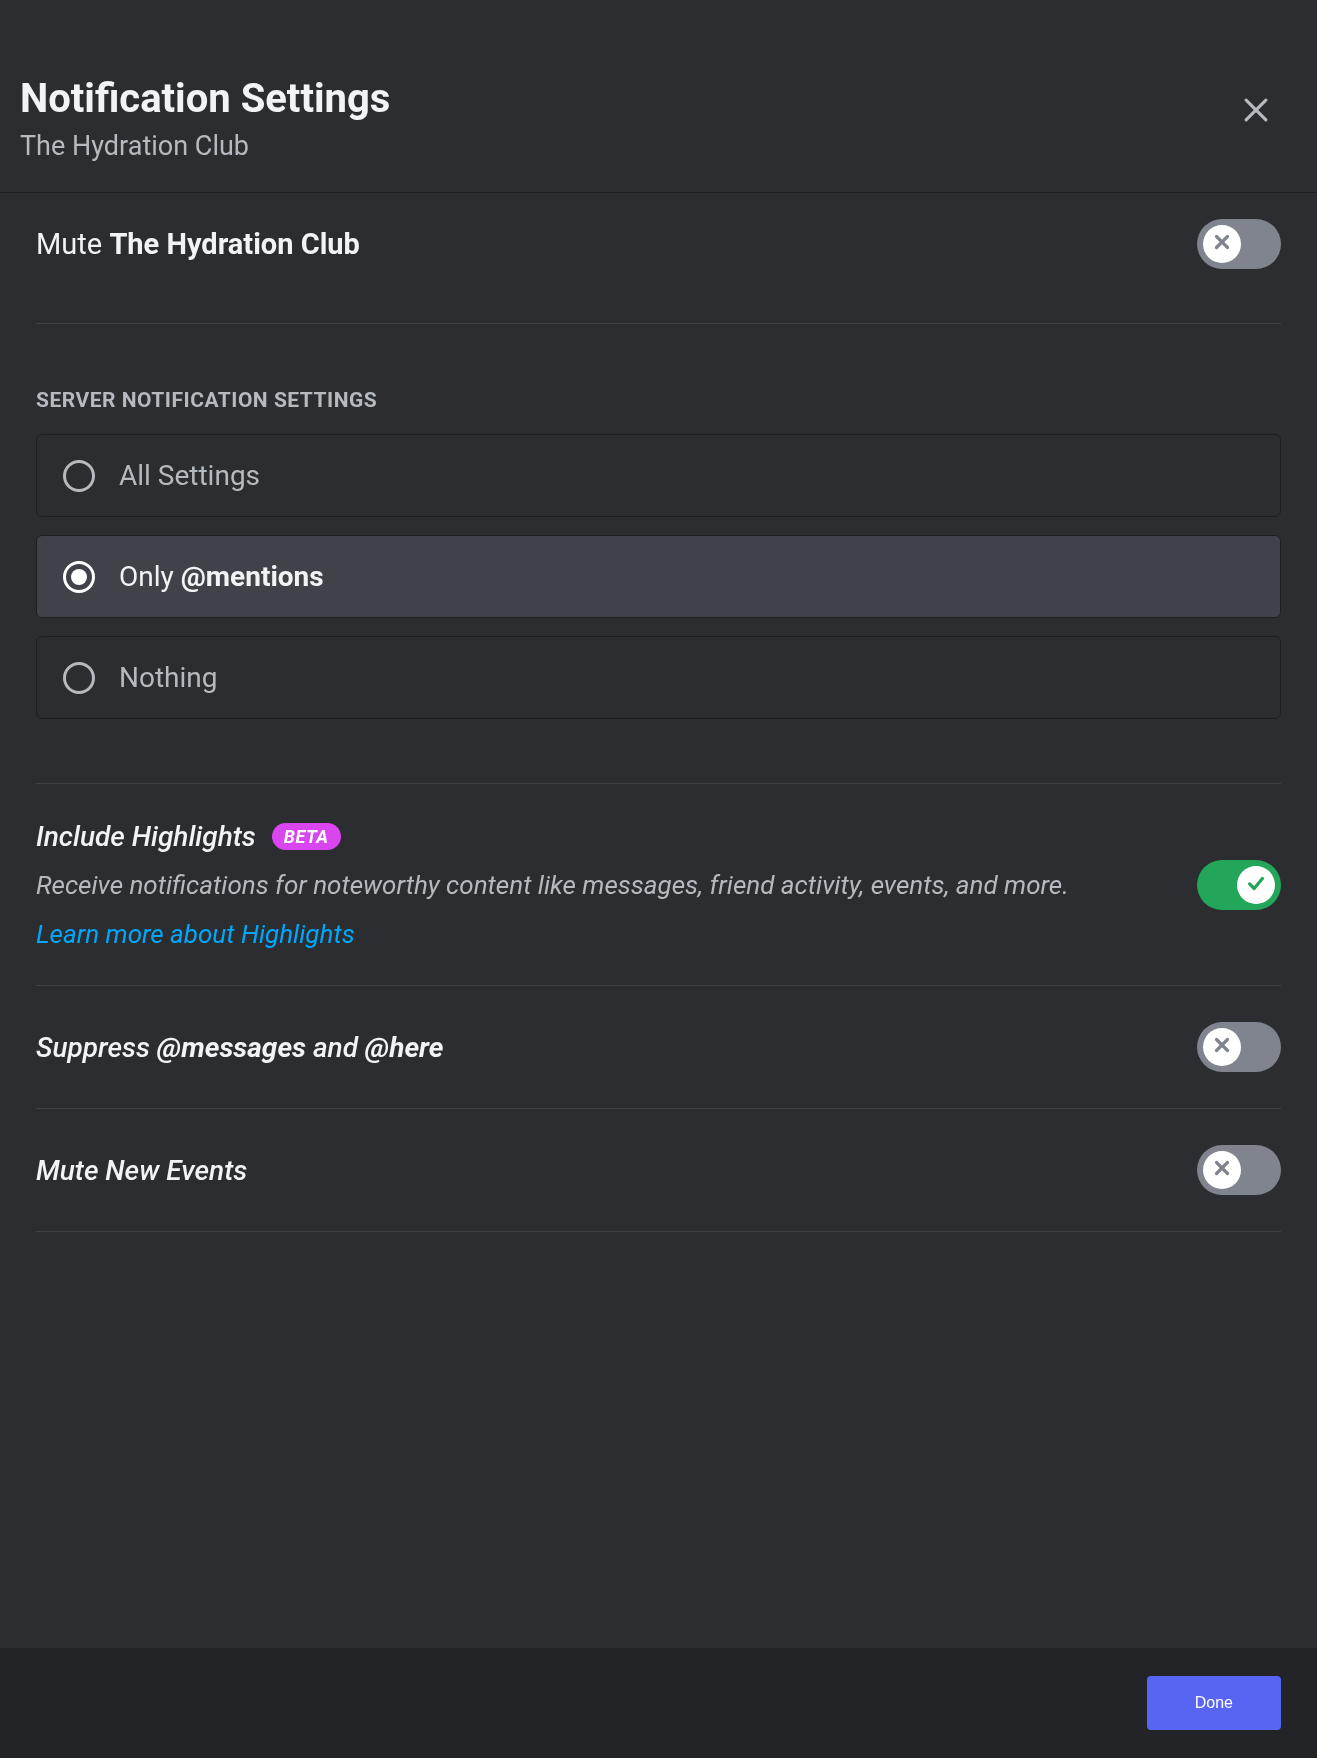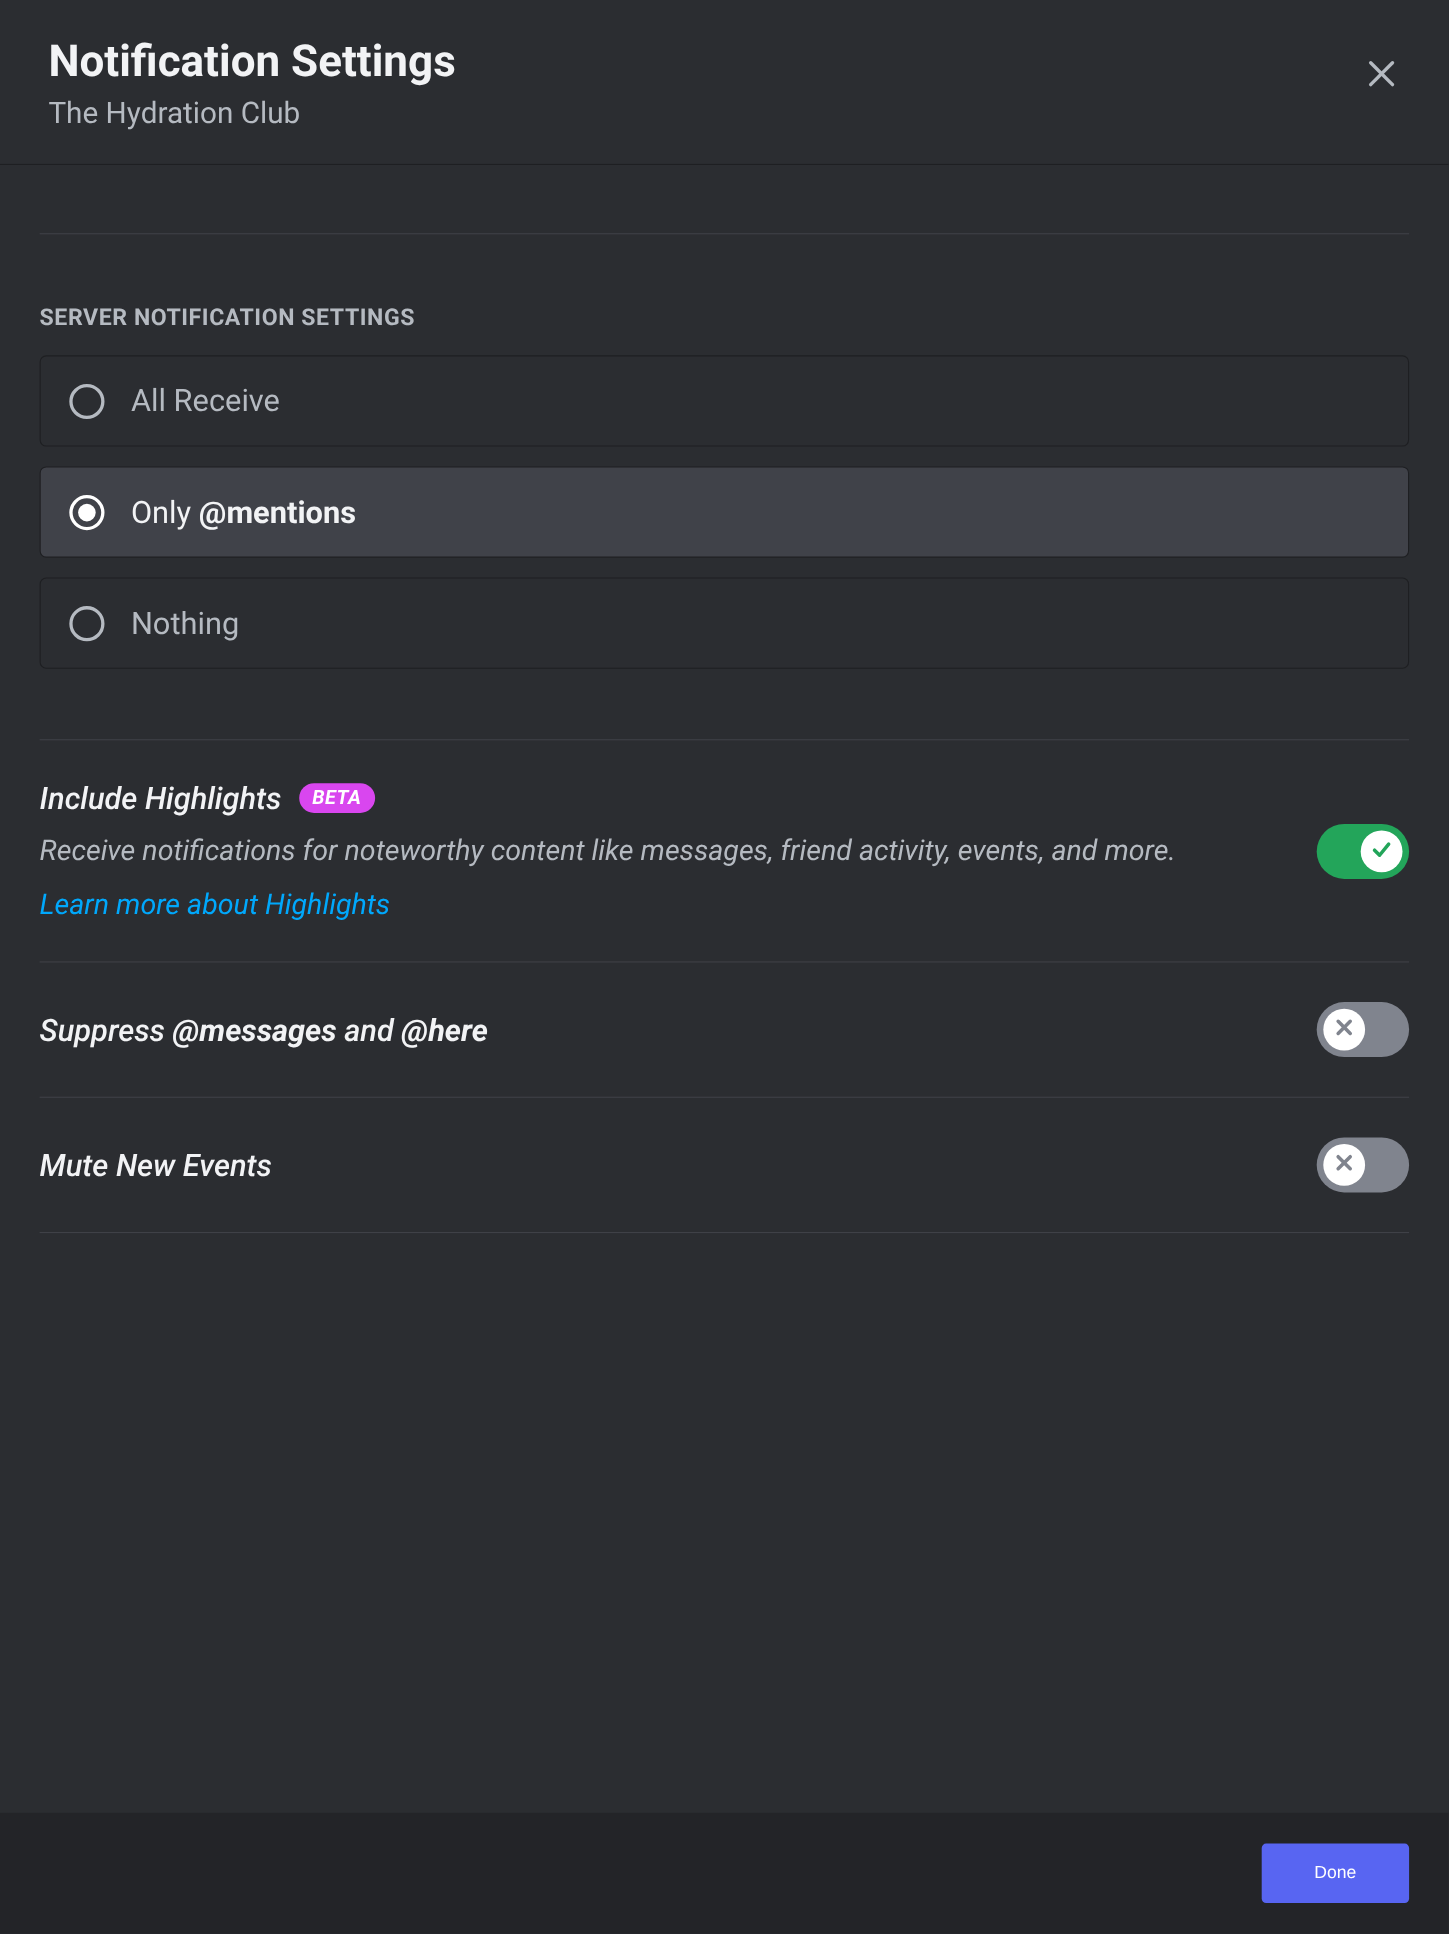--- a/index.html
+++ b/index.html
@@ -18,25 +18,26 @@
     }
     .modal {
       width: 1317px;
       height: 1758px;
       background: #2b2d31;
       display: flex;
       flex-direction: column;
     }
     
     .header {
-      padding: 32px 36px 28px 44px;
+      padding: 32px 36px 28px 20px;
       display: flex;
       justify-content: space-between;
       align-items: flex-start;
       border-bottom: 1px solid #1e1f22;
+      margin-top: 43px;
     }
     .header-text {
       display: flex;
       flex-direction: column;
       gap: 4px;
     }
     .modal-title {
       font-size: 40px;
       font-weight: 700;
       color: #f2f3f5;
@@ -274,28 +275,43 @@
           <line x1="5" y1="5" x2="19" y2="19"></line>
           <line x1="19" y1="5" x2="5" y2="19"></line>
         </svg>
       </span>
     </button>
   </div>
 
   <div class="content">
 
     <div class="mute-section">
+      <div class="mute-row">
+        <div class="mute-label">
+          <span>Mute </span><span class="bold">The Hydration Club</span>
+        </div>
+        <div class="toggle">
+          <div class="toggle-knob">
+            <span>
+              <svg viewBox="0 0 24 24" fill="none" stroke="#80848e" stroke-width="3.5" stroke-linecap="round">
+                <line x1="6" y1="6" x2="18" y2="18"></line>
+                <line x1="18" y1="6" x2="6" y2="18"></line>
+              </svg>
+            </span>
+          </div>
+        </div>
+      </div>
     </div>
 
     <div class="section-heading">SERVER NOTIFICATION SETTINGS</div>
     <div class="radio-group">
       <div class="radio-option">
         <div class="radio-circle"></div>
         <div class="radio-label">
-          <span>All Receive</span><span class="bold"></span>
+          <span>All Settings</span><span class="bold"></span>
         </div>
       </div>
       <div class="radio-option selected">
         <div class="radio-circle">
             <div class="radio-dot"></div>
           </div>
         <div class="radio-label">
           <span>Only </span><span class="bold">@mentions</span>
         </div>
       </div>

